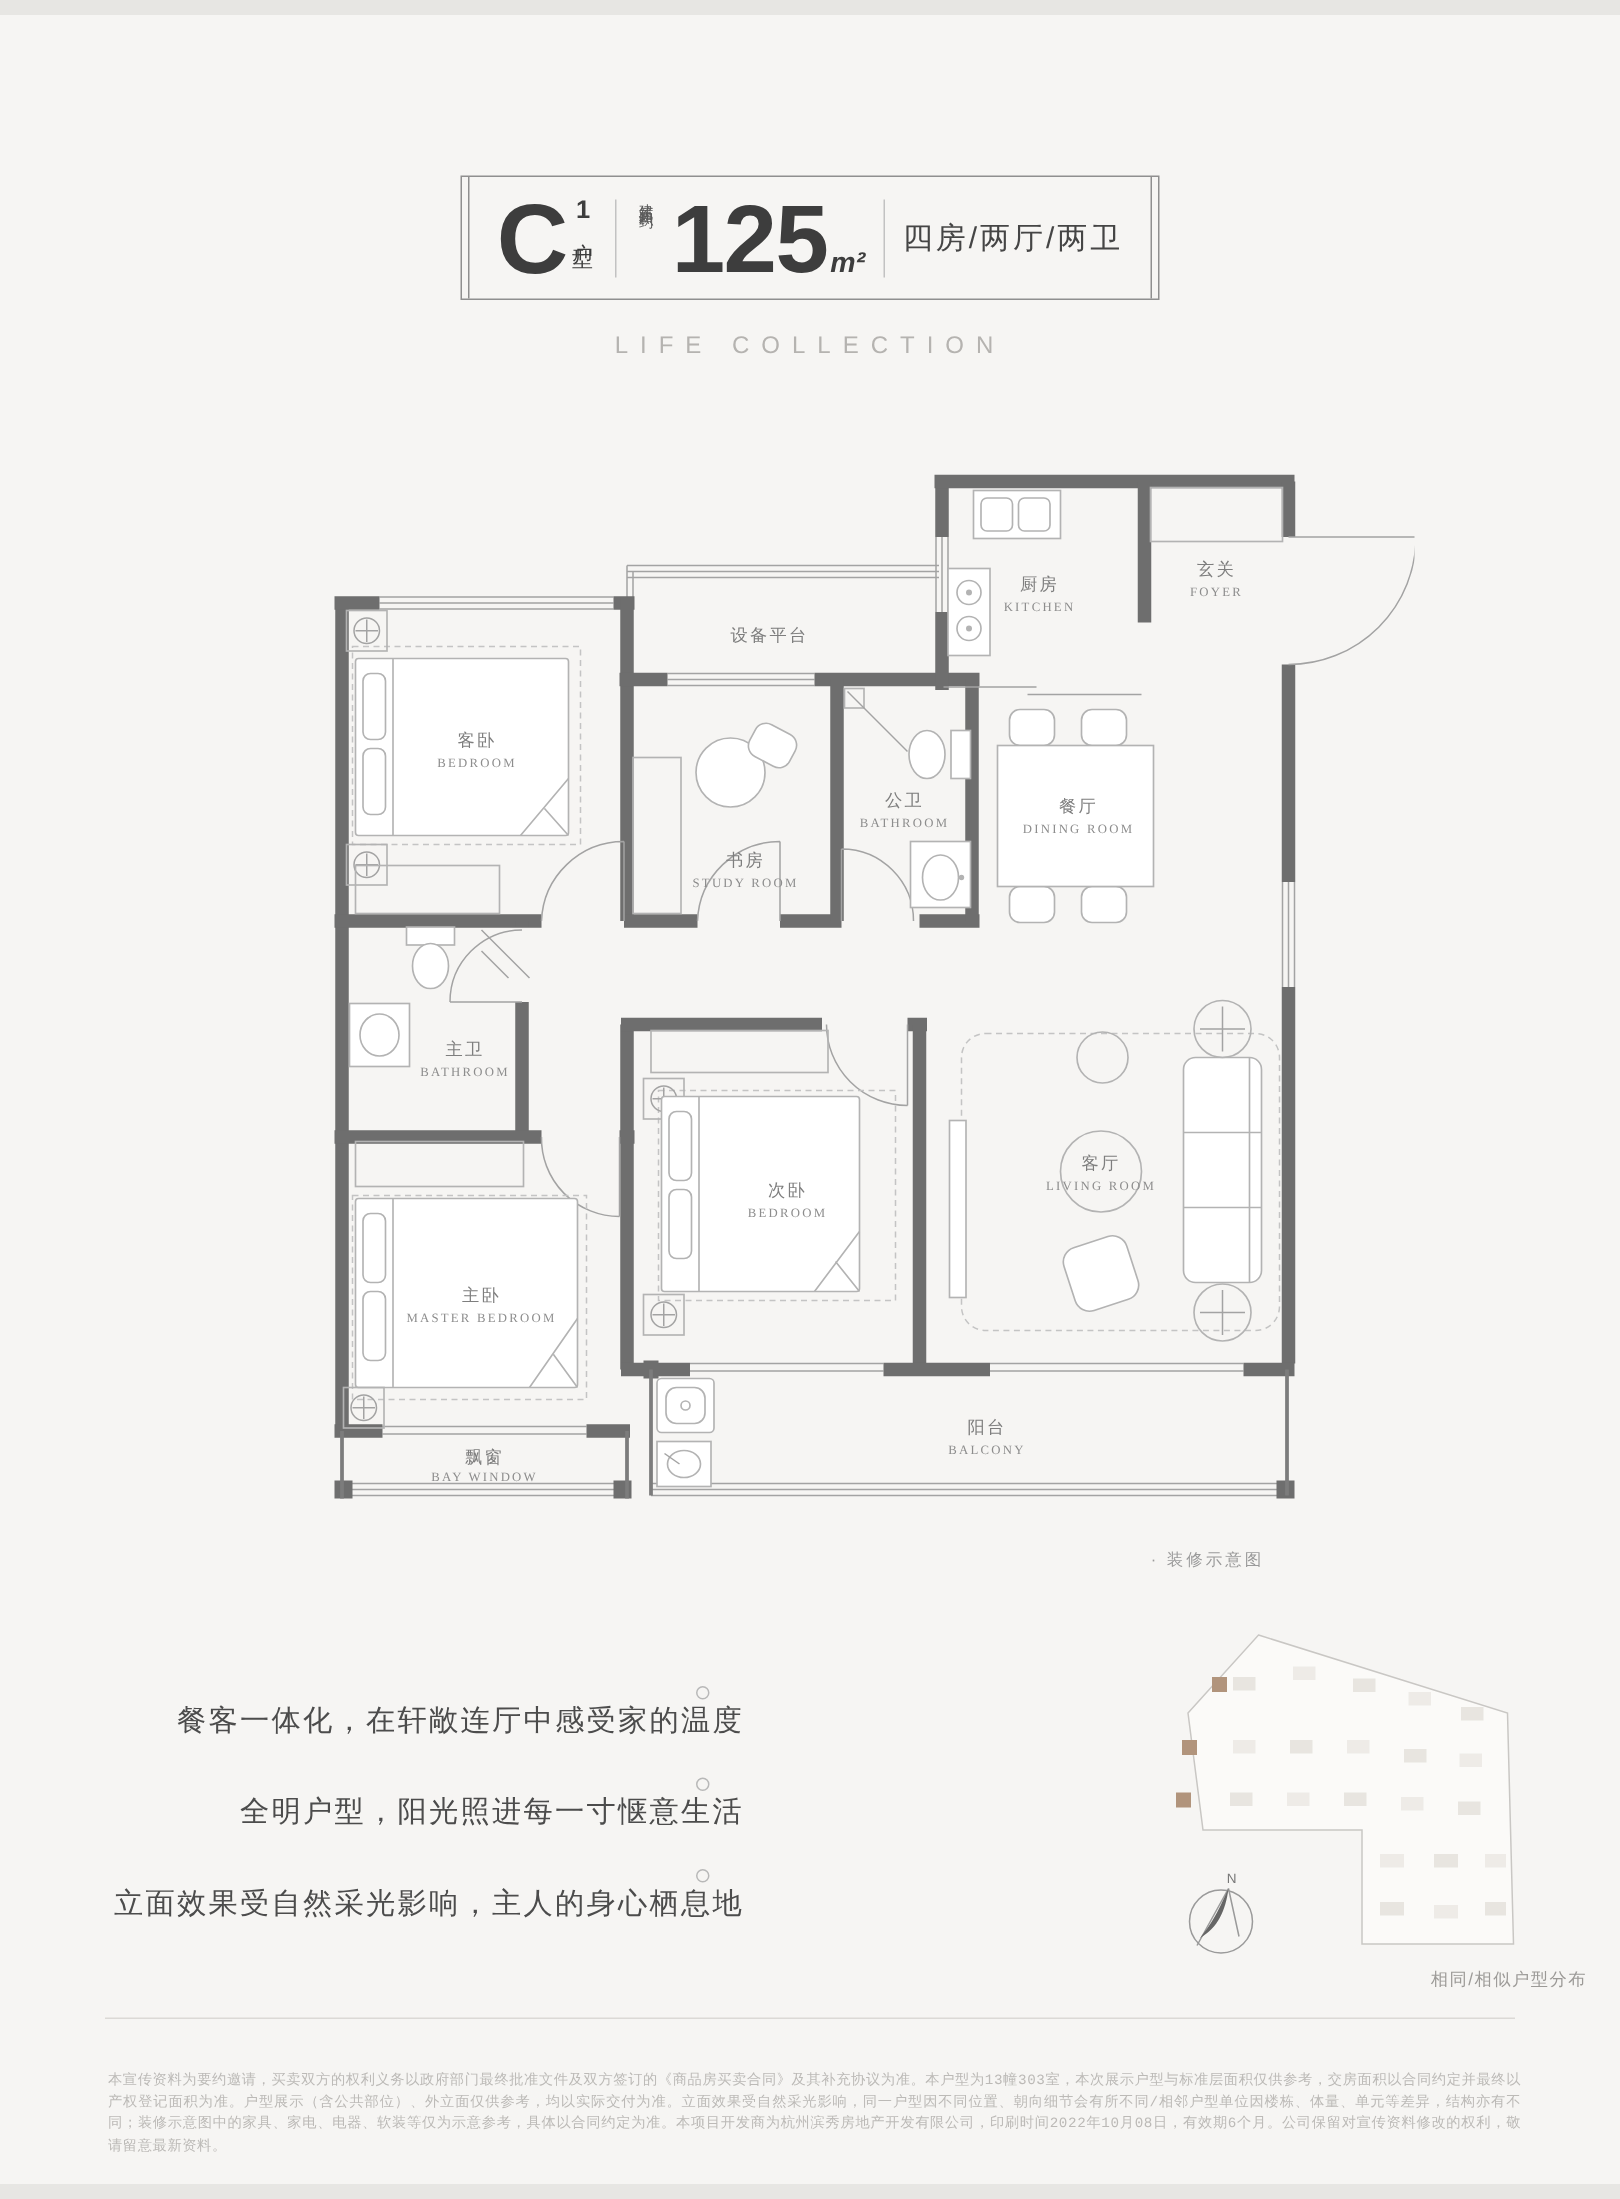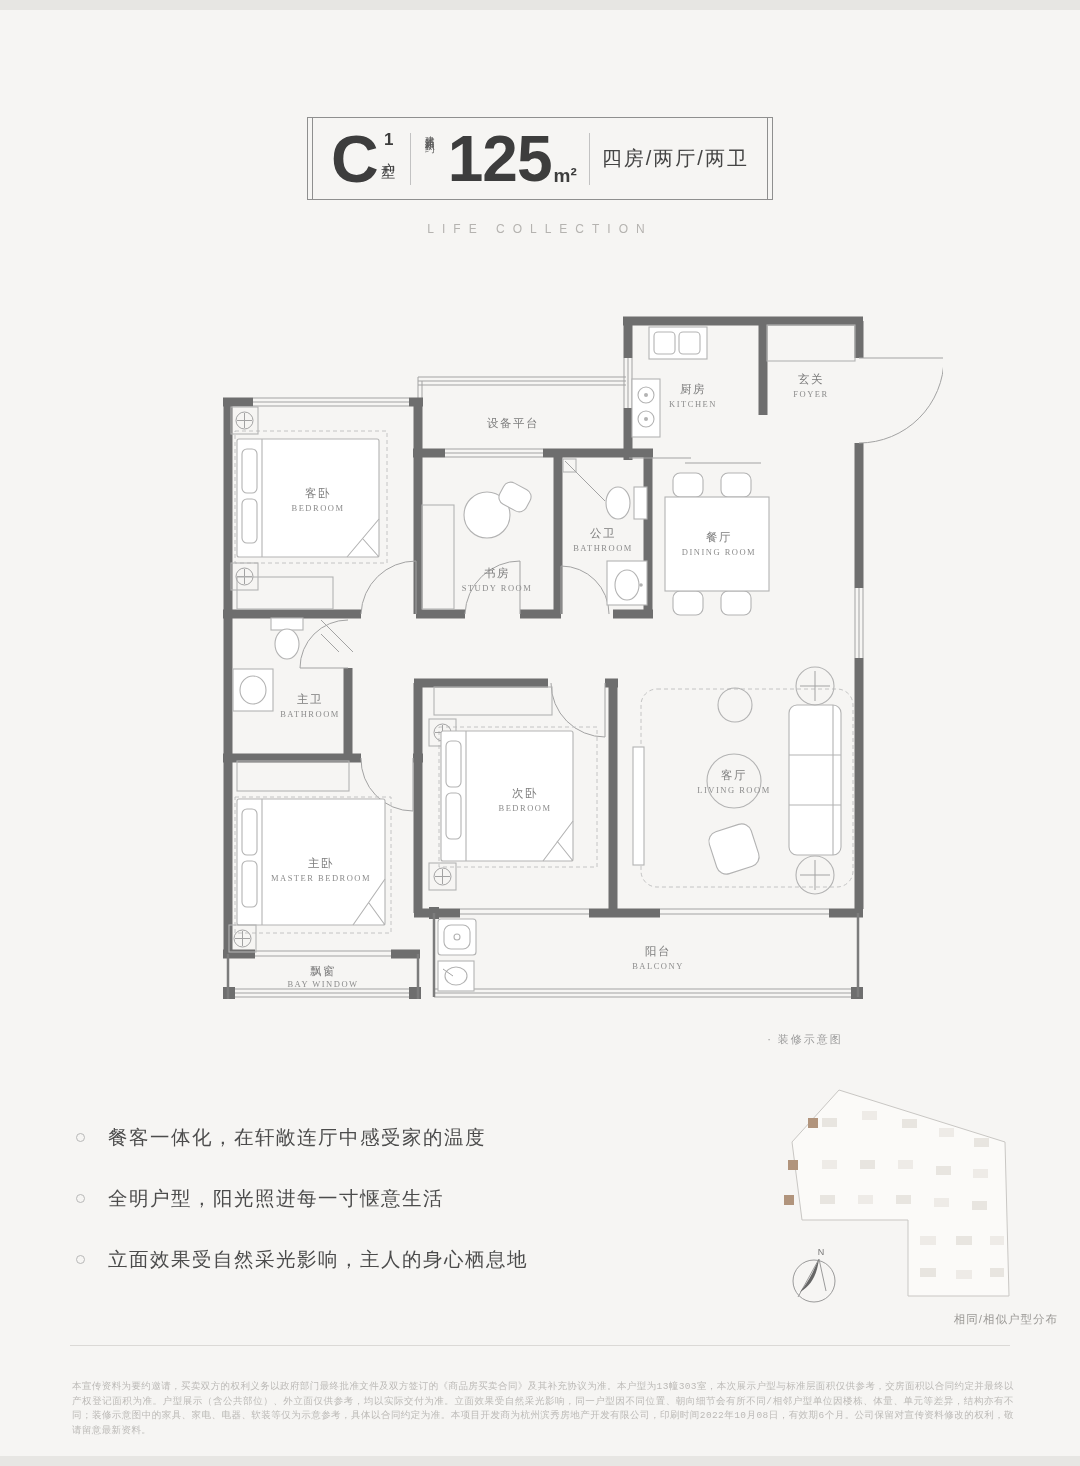--- a/index.html
+++ b/index.html
@@ -24,44 +24,44 @@
   .header-box::before{ left:4px; } .header-box::after{ right:4px; }
   .unit-wrap{ display:flex; align-items:flex-start; }
   .unit-letter{ font-size:66px; line-height:60px; font-weight:bold; letter-spacing:-2px; color:#3d3d3d; }
   .unit-col{ display:flex; flex-direction:column; align-items:center; margin-left:3px; padding-top:2px; }
   .unit-sup{ font-size:17px; font-weight:bold; line-height:17px; }
   .unit-suffix{ writing-mode:vertical-rl; font-size:14px; letter-spacing:3px; margin-top:3px; color:#3d3d3d; }
   .vdiv{ width:1px; height:52px; background:#c2c2c2; }
   .area-label{ writing-mode:vertical-rl; font-size:9.5px; letter-spacing:2px; color:#5a5a5a; height:62px; }
   .area-wrap{ display:flex; align-items:flex-end; }
   .area-value{ font-size:64px; line-height:58px; font-weight:bold; letter-spacing:-1px; color:#3d3d3d; }
-  .area-unit{ font-size:19px; font-weight:bold; margin-left:2px; line-height:24px; }
+  .area-unit{ font-size:19px; font-weight:bold; margin-left:2px; line-height:24px;font-style:italic; }
   .layout-text{ font-size:20px; letter-spacing:2px; font-weight:normal; color:#454545; white-space:nowrap; }
 
   .subtitle{
     position:absolute; top:222px; left:0; width:1080px; text-align:center;
-    font-size:12px; letter-spacing:8px; color:#b5b3b0;
+    font-size:16px; letter-spacing:8px; color:#b5b3b0;
   }
 
   
   .plan{ position:absolute; left:213px; top:303px; width:730px; height:748px; }
   .wall   { stroke:#6e6e6e; stroke-width:9; fill:none; }
   .wallthin{ stroke:#7c7c7c; stroke-width:2.5; fill:none; }
   .post   { fill:#6e6e6e; }
   .ln     { stroke:#a3a3a3; stroke-width:1; fill:none; }
   .fur    { stroke:#b3b3b3; stroke-width:1.1; fill:#ffffff; }
   .furn   { stroke:#b3b3b3; stroke-width:1.1; fill:none; }
   .dash   { stroke:#c4c4c4; stroke-width:1; fill:none; stroke-dasharray:4 3; }
   .rmcn   { font-family:"Liberation Serif", serif; font-size:11.5px; fill:#7e7e7e; letter-spacing:1.5px; text-anchor:middle; }
   .rmen   { font-family:"Liberation Serif", serif; font-size:8.5px; fill:#8d8d8d; letter-spacing:1.5px; text-anchor:middle; }
   .cap    { font-family:"Liberation Sans", sans-serif; font-size:11px; fill:#9a9a9a; letter-spacing:2px; text-anchor:middle; }
 
   
   .features{ position:absolute; left:76px; top:1124px; list-style:none; }
-  .features li{ display:flex; align-items:center; margin-bottom:34px; height:27px; }
+  .features li{ display:flex; align-items:flex-end; margin-bottom:34px; height:27px;flex-direction:column; }
   .ring{ width:9px; height:9px; border:1.5px solid #b8b8b8; border-radius:50%; margin-right:23px; flex:0 0 auto; }
   .feat-text{ font-size:19.5px; letter-spacing:1.5px; color:#4c4c4c; }
 
   
   .sitemap{ position:absolute; left:762px; top:1078px; width:305px; height:255px; }
   .site-outline{ fill:#fbfaf8; stroke:#c9c7c4; stroke-width:1; }
   .blk  { fill:#e8e5e0; }
   .blk2 { fill:#eeebe7; }
   .hl   { fill:#b1947c; }
   .site-label{ font-family:"Liberation Sans", sans-serif; font-size:11.5px; fill:#9c9a97; letter-spacing:1px; text-anchor:end; }

